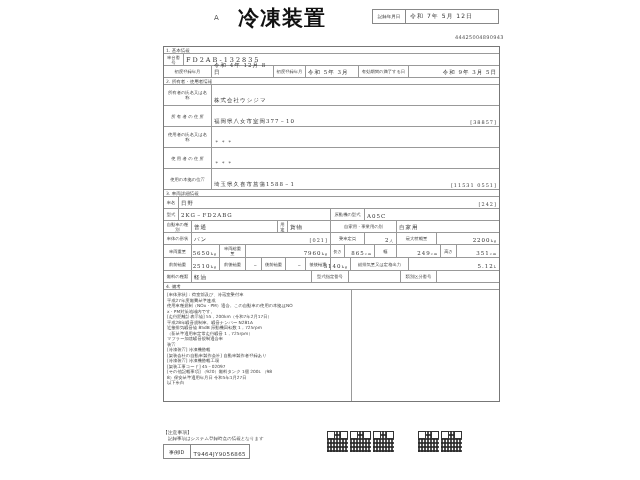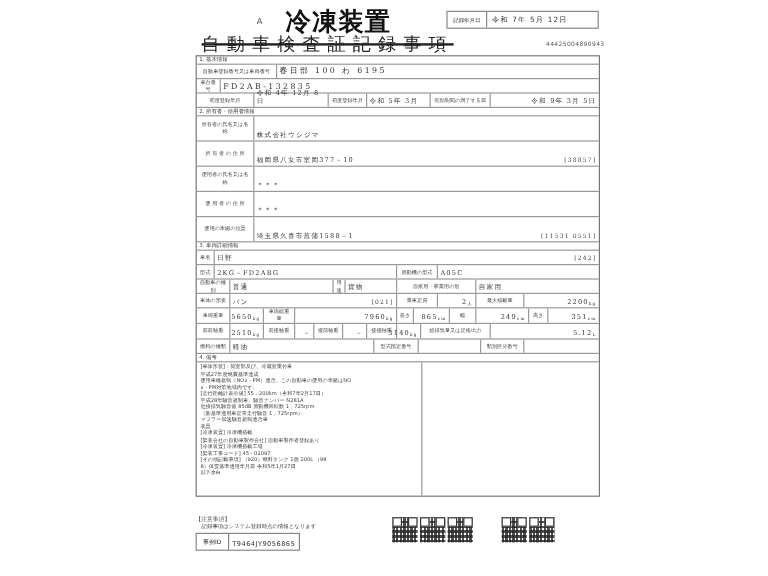--- a/index.html
+++ b/index.html
@@ -47,37 +47,32 @@
   .qr::before { left: 0; top: 0; }
   .qr::after { right: 0; top: 0; }
 </style>
 </head>
 <body>
 
 <div class="page">
 
   <div class="stamp-a">A</div>
   <div class="stamp-title">冷凍装置</div>
-  <div class="doc-title">自動車検査証記録事項</div>
 
   <div class="rec-date-box">
     <div class="rec-date-label">記録年月日</div>
     <div class="rec-date-val">令和 7年 5月 12日</div>
   </div>
   <div class="doc-number">44425004890943</div>
 
   <div class="form">
 
     <div class="row sec">
         <span>1. 基本情報</span>
       </div>
-    <div class="row" style="height:12px">
-      <div class="cell lbl" style="width:67px">自動車登録番号又は車両番号</div>
-      <div class="cell val" style="flex:1">春日部 100 わ 6195</div>
-    </div>
     <div class="row" style="height:12px">
       <div class="cell lbl" style="width:20px">車台番号</div>
       <div class="cell val" style="flex:1">FD2AB-132835</div>
     </div>
     <div class="row" style="height:12px">
       <div class="cell lbl" style="width:48px">初度登録年月</div>
       <div class="cell val-sm" style="width:62px">令和 4年 12月 8日</div>
       <div class="cell lbl" style="width:32px">初度登録年月</div>
       <div class="cell val-sm" style="width:53px">令和 5年 3月</div>
       <div class="cell lbl" style="width:50px">有効期間の満了する日</div>

